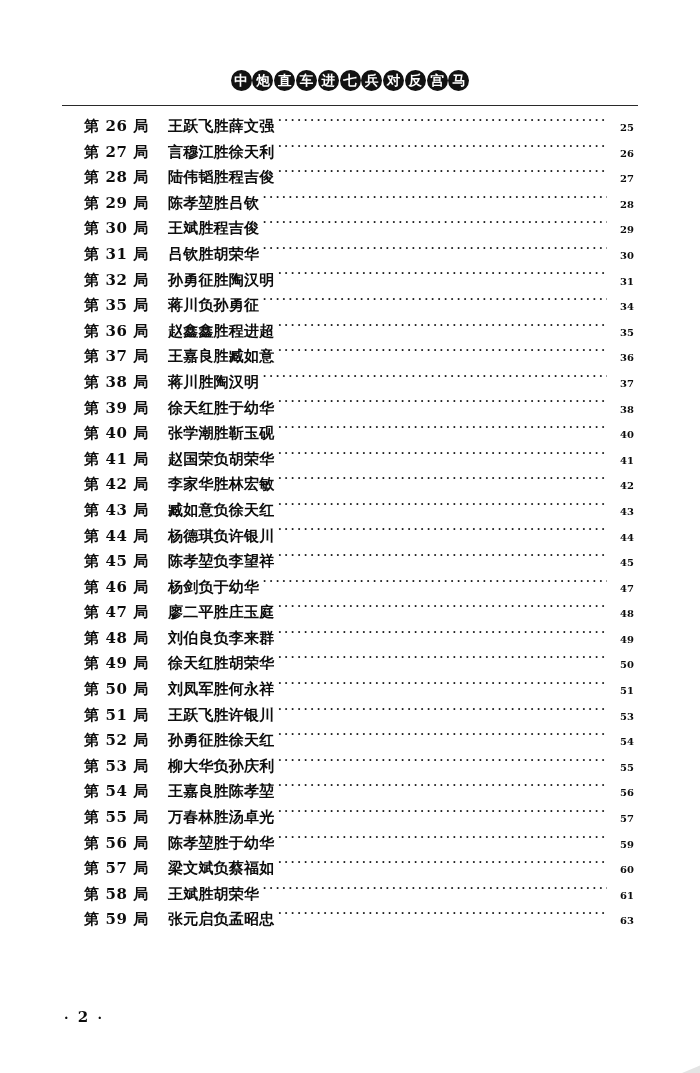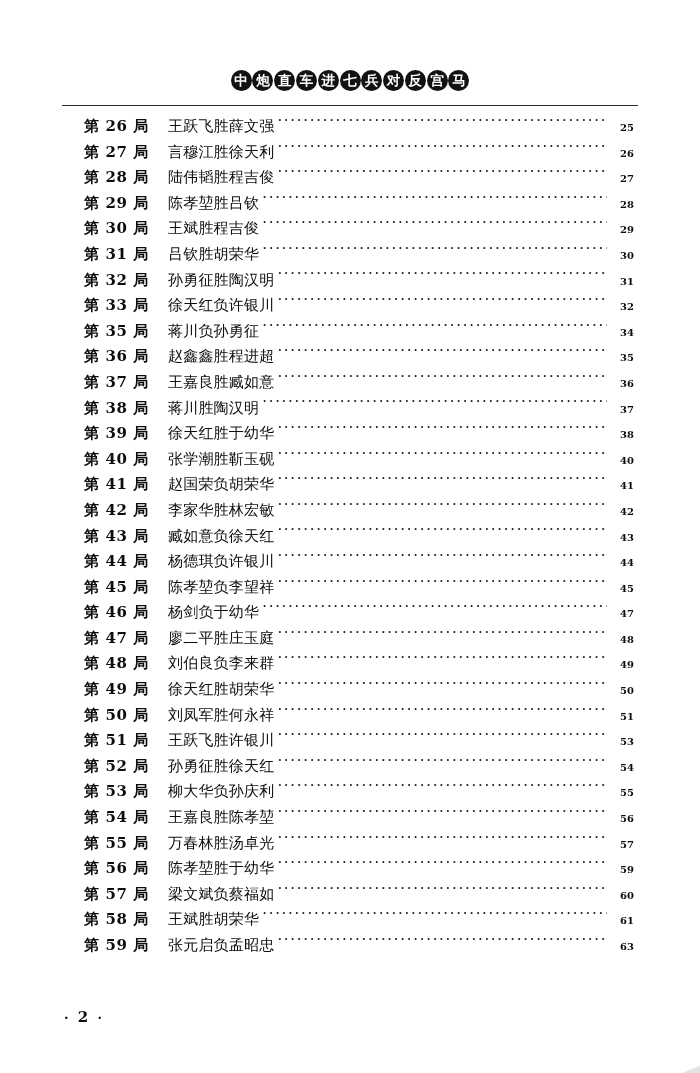--- a/index.html
+++ b/index.html
@@ -77,21 +77,21 @@
   }
   .toc-num {
     flex: 0 0 auto;
     width: 84px;
     letter-spacing: 0.6px;
     font-weight: 600;
   }
   .toc-title {
     flex: 0 0 auto;
     padding-right: 2px;
-    font-weight: 400;
+    font-weight: 700;
     letter-spacing: 0.2px;
   }
   .toc-leader {
     flex: 1 1 auto;
     min-width: 8px;
     overflow: hidden;
     height: 1em;
     position: relative;
     margin: 0 1px;
   }
@@ -186,26 +186,20 @@
         <span class="toc-leader"></span>
         <span class="toc-page">30</span>
       </div>
       <div class="toc-row">
         <span class="toc-num">第 32 局</span>
         <span class="toc-title">孙勇征胜陶汉明</span>
         <span class="toc-leader"></span>
         <span class="toc-page">31</span>
       </div>
       <div class="toc-row">
-        <span class="toc-num">第 33 局</span>
-        <span class="toc-title">徐天红负许银川</span>
-        <span class="toc-leader"></span>
-        <span class="toc-page">32</span>
-      </div>
-      <div class="toc-row">
         <span class="toc-num">第 35 局</span>
         <span class="toc-title">蒋川负孙勇征</span>
         <span class="toc-leader"></span>
         <span class="toc-page">34</span>
       </div>
       <div class="toc-row">
         <span class="toc-num">第 36 局</span>
         <span class="toc-title">赵鑫鑫胜程进超</span>
         <span class="toc-leader"></span>
         <span class="toc-page">35</span>

